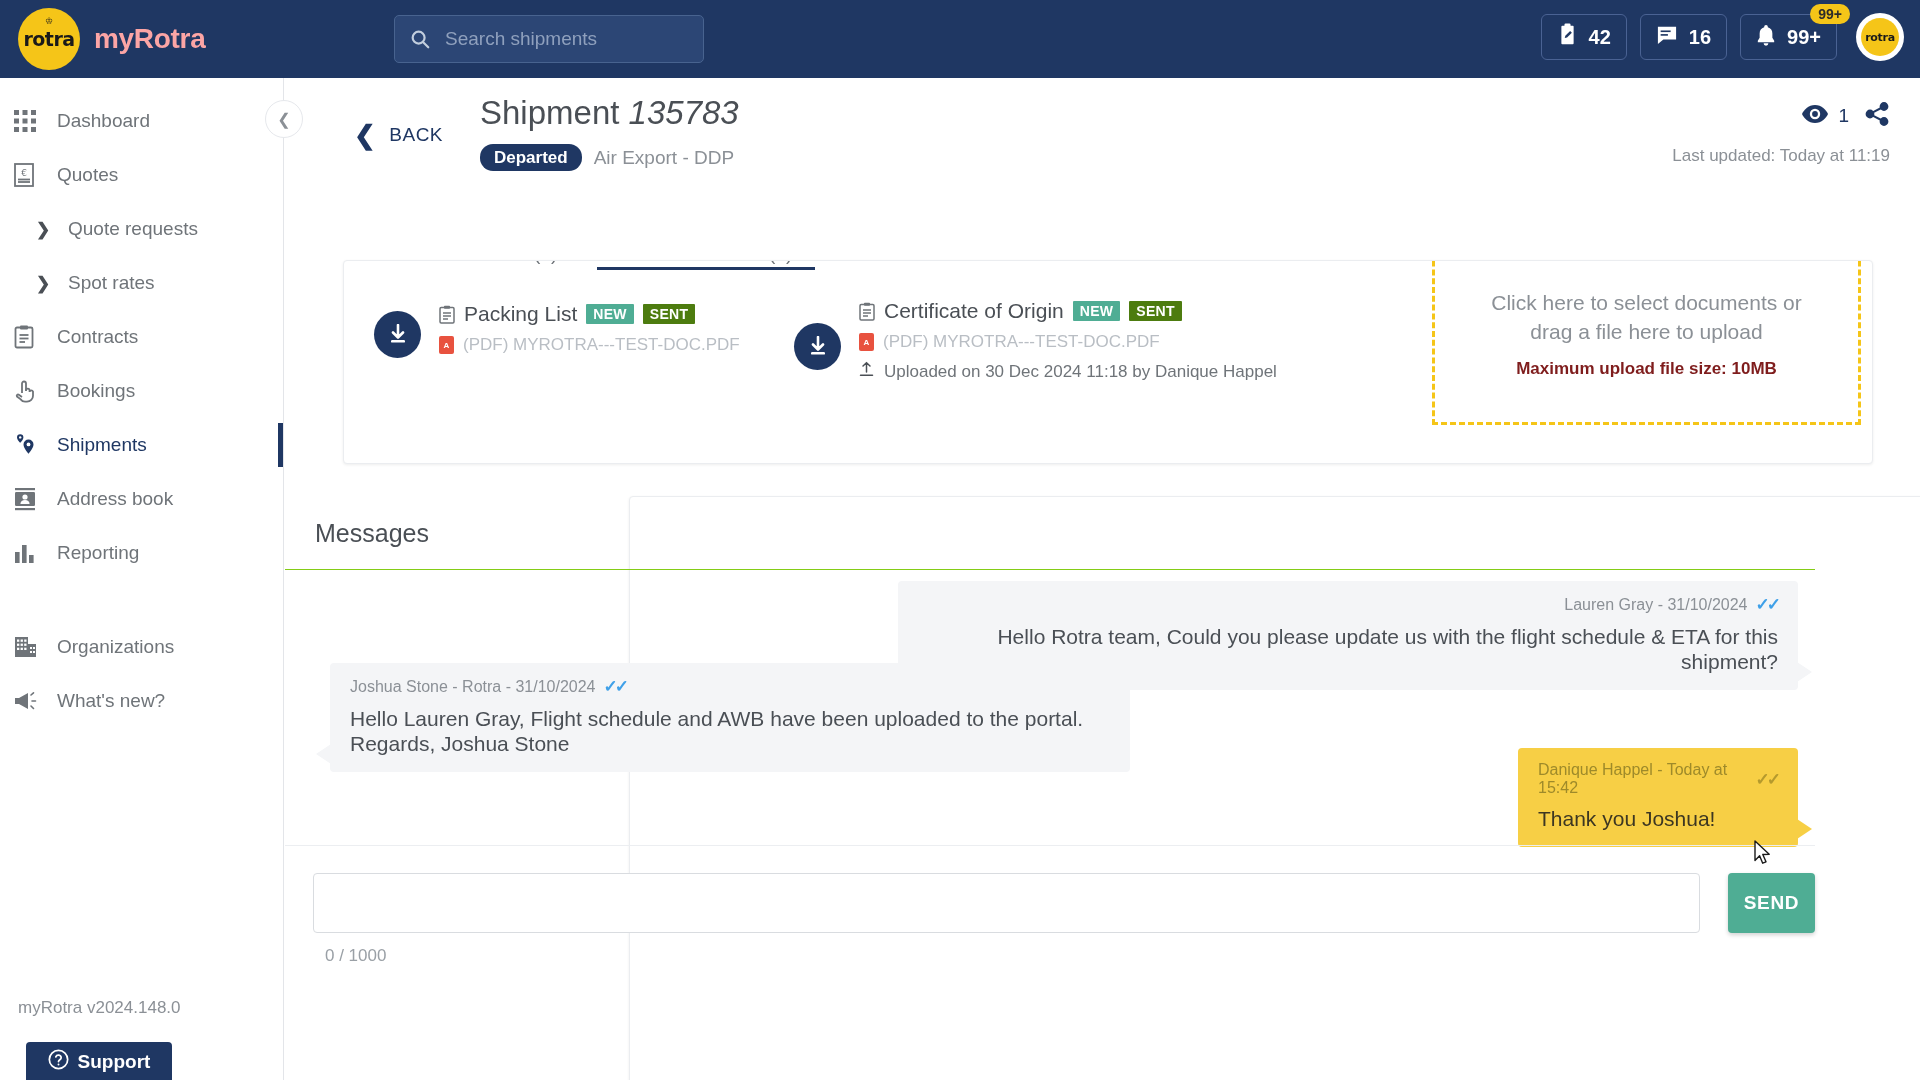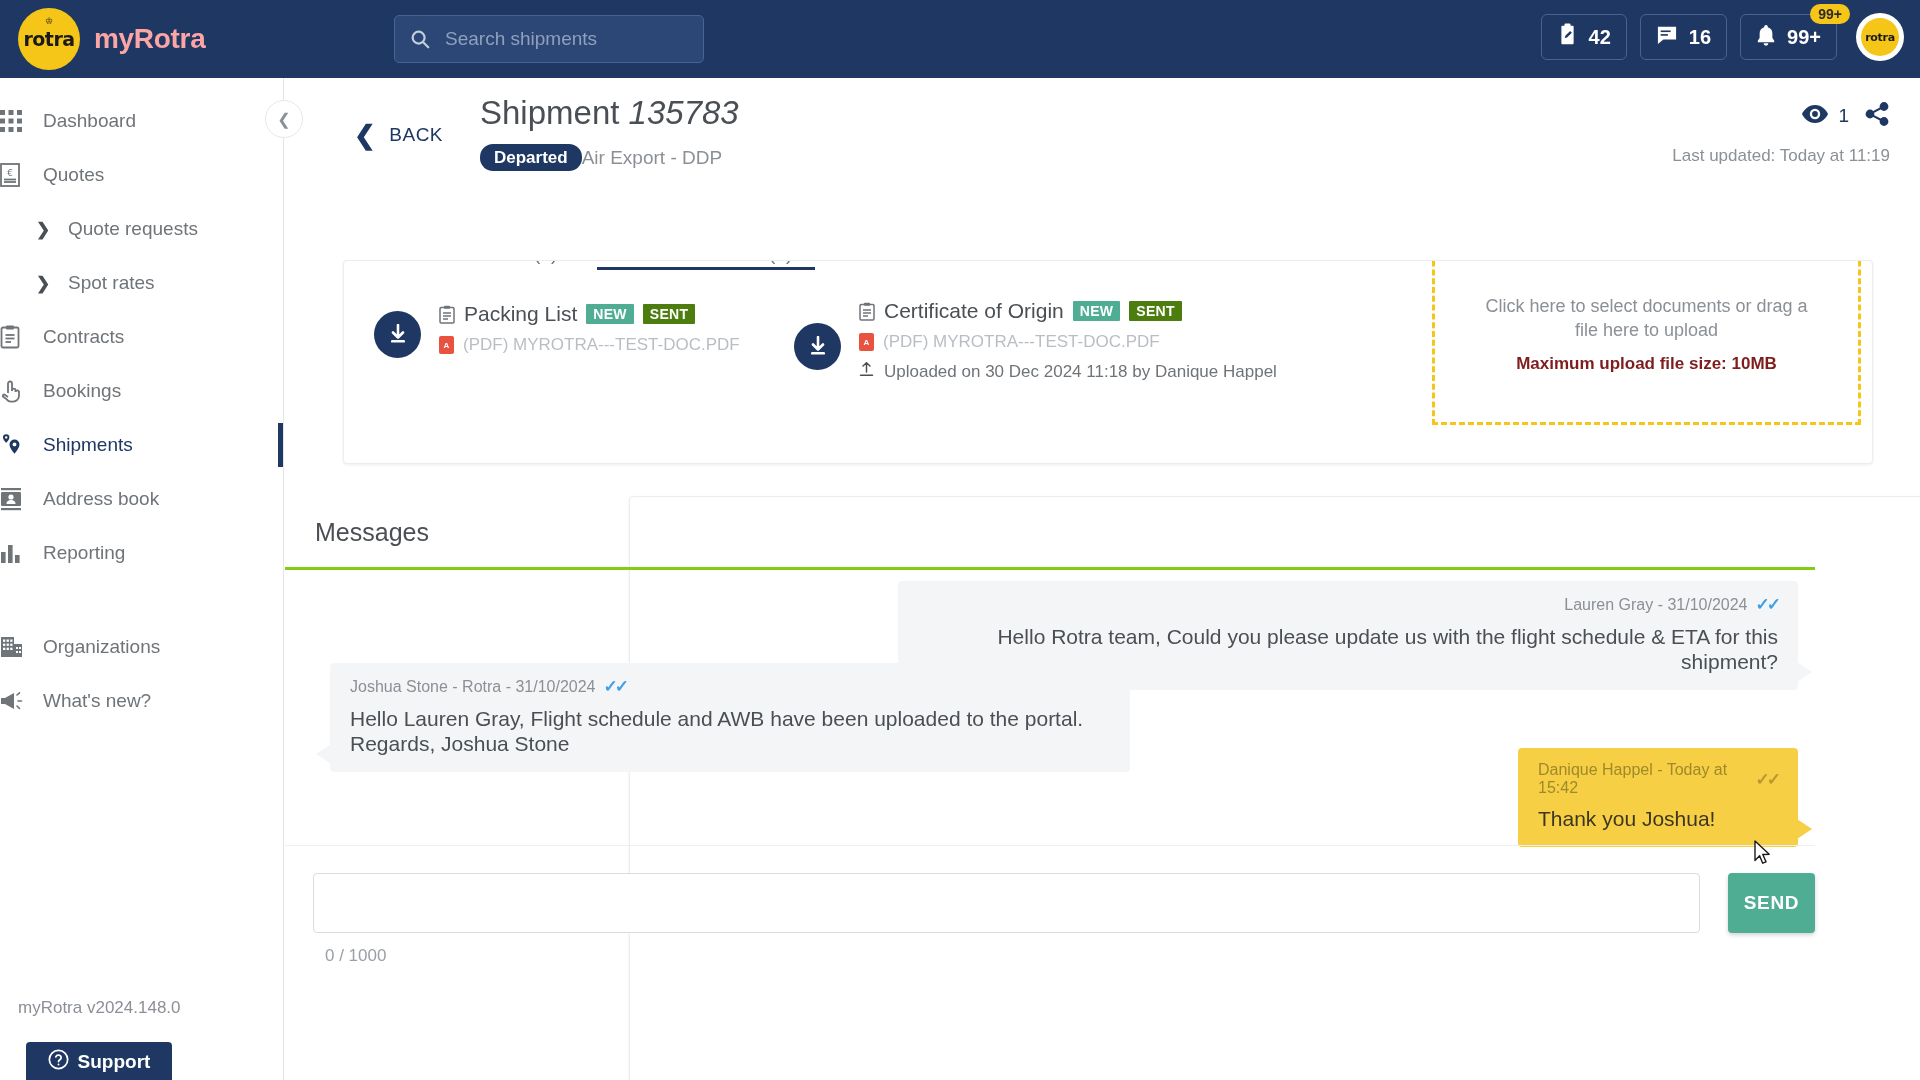--- a/index.html
+++ b/index.html
@@ -70,21 +70,21 @@
     font-size: 11px; font-weight: bold; color: #1a1a1a;
     font-family: "DejaVu Sans", sans-serif; letter-spacing: -0.3px;
   }
 
   
   #sidebar {
     position: absolute; top: 78px; left: 0; width: 284px; height: 1002px;
     background: #ffffff; border-right: 1px solid #e3e5e9;
   }
   .nav-item {
-    display: flex; align-items: center; height: 54px; 
+    display: flex; align-items: center; height: 54px; padding-left: 14px;
     color: #6f7479; font-size: 19px; position: relative;
   }
   .nav-item .nicon { width: 34px; flex: none; display: flex; align-items: center; justify-content: flex-start; }
   .nav-item .nlabel { margin-left: 9px; }
   .nav-item.active { color: #1f3763; font-weight: normal; }
   .nav-item.active .nlabel { color: #1f3763; }
   .nav-item.active::after {
     content: ""; position: absolute; right: 0; top: 5px; bottom: 5px; width: 5px;
     background: #1f3763;
   }
@@ -122,21 +122,21 @@
   #page-header { position: absolute; top: 16px; left: 0; width: 1636px; height: 90px; }
   #back-btn {
     position: absolute; left: 70px; top: 28px;
     display: flex; align-items: center; gap: 13px;
     color: #1f3763; font-size: 19px; letter-spacing: 0.5px;
   }
   #back-btn .bchev { font-size: 26px; line-height: 1; font-weight: bold; }
   #title-block { position: absolute; left: 196px; top: 0; }
   #ship-title { font-size: 33px; color: #4a4f55; }
   #ship-title .num { font-style: italic; color: #4a4f55; }
-  #title-sub { margin-top: 12px; display: flex; align-items: center; }
+  #title-sub { margin-top: 12px; display: flex; align-items: center; gap: 12px; }
   #status-badge {
     background: #1f3763; color: #ffffff; font-size: 17px; font-weight: bold;
     border-radius: 13px; padding: 5px 14px; line-height: 1;
   }
   #ship-type { color: #8b9096; font-size: 19px; }
   #header-right { position: absolute; right: 30px; top: 8px; text-align: right; }
   #views-share { display: flex; align-items: center; justify-content: flex-end; gap: 16px; }
   #views-share .vcount { color: #1f3763; font-size: 19px; margin-left: -6px; }
   #last-updated { margin-top: 16px; color: #8b9096; font-size: 17px; }
 
@@ -185,34 +185,34 @@
   .doc-upload {
     margin-top: 9px; display: flex; align-items: center; gap: 10px;
     color: #6f7479; font-size: 17px;
   }
   #dropzone {
     position: absolute; left: 1088px; top: -18px; width: 429px; height: 182px;
     border: 3px dashed #f5c518;
     display: flex; flex-direction: column; align-items: center; justify-content: center;
     text-align: center;
   }
-  #dz-main { color: #8b9096; font-size: 18px; line-height: 1.36; width: 330px; }
+  #dz-main { color: #8b9096; font-size: 21px; line-height: 1.36; width: 330px; }
   #dz-sub { margin-top: 12px; color: #7f1d1d; font-size: 17px; font-weight: bold; }
 
   
   #msg-card {
     position: absolute; top: 418px; left: 345px; width: 1530px; height: 600px;
     background: #ffffff; border: 1px solid #ebedf0; border-radius: 4px;
     box-shadow: 0 1px 3px rgba(0,0,0,0.07);
   }
   #msg-card-inner { position: absolute; left: -345px; top: 0; width: 1530px; height: 600px; }
   #msg-header {
     position: absolute; top: 0; left: 0; width: 1530px; height: 73px;
     display: flex; align-items: center; padding-left: 30px;
-    border-bottom: 3px solid #84cc16;
+    border-bottom: 1px solid #84cc16;
   }
   #msg-header .mtitle { font-size: 25px; color: #4a4f55; }
   #msg-list {
     position: absolute; top: 73px; left: 17px; width: 1530px; height: 275px;
   }
   .bubble { position: absolute; border-radius: 4px; padding: 13px 20px 16px 20px; }
   .bubble .meta {
     font-size: 16px; color: #8b9096; display: flex; align-items: center; gap: 8px;
   }
   .bubble .body { margin-top: 9px; font-size: 21px; color: #4a4f55; line-height: 1.2; }

